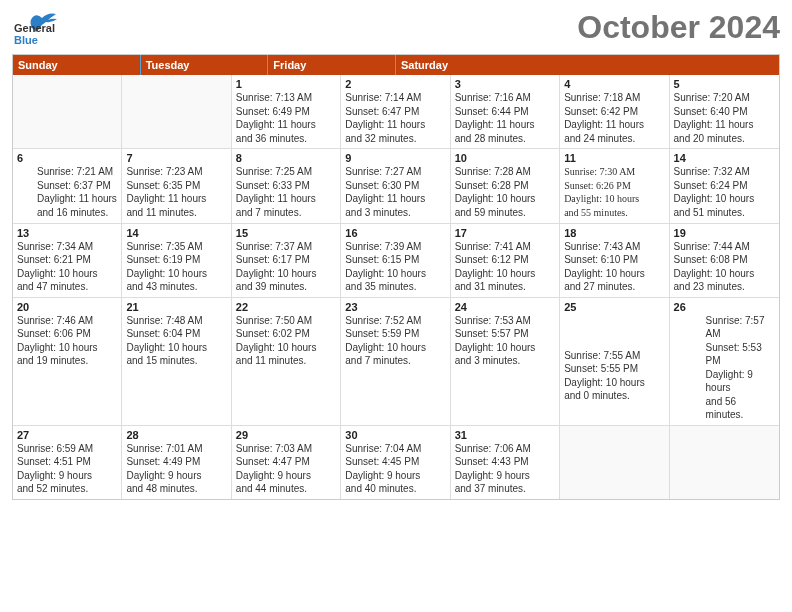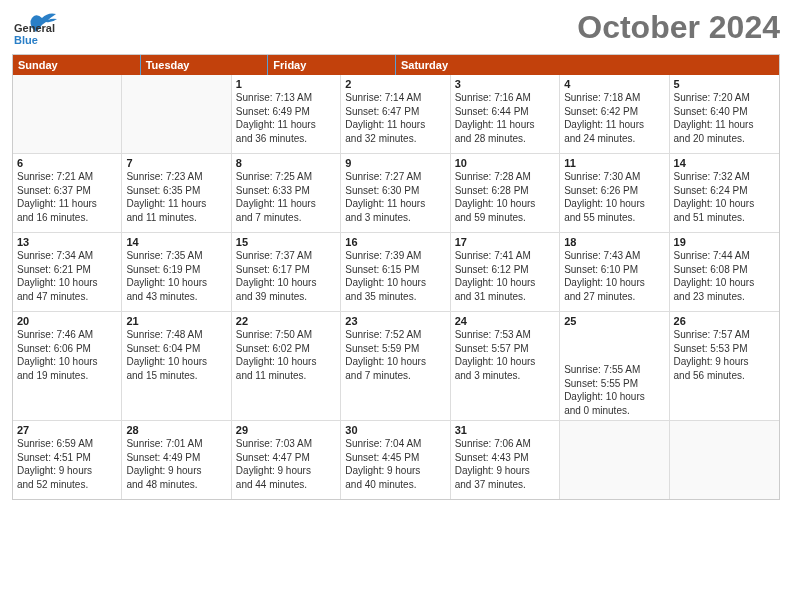--- a/index.html
+++ b/index.html
@@ -163,21 +163,21 @@
             <span class="day-num">5</span>
             <div class="cell-text" style="white-space: pre-line;">Sunrise: 7:20 AM
 Sunset: 6:40 PM
 Daylight: 11 hours
 and 20 minutes.</div>
           </div>
         </div>
         <div class="cal-row">
           <div class="cal-cell">
             <span class="day-num">6</span>
-            <div class="cell-text" style="white-space: pre-line;">Sunrise: 7:21 AM
+            <div class="cell-text" style="white-space: pre-line; margin-left: 20px;">Sunrise: 7:21 AM
 Sunset: 6:37 PM
 Daylight: 11 hours
 and 16 minutes.</div>
           </div>
           <div class="cal-cell">
             <span class="day-num">7</span>
             <div class="cell-text" style="white-space: pre-line;">Sunrise: 7:23 AM
 Sunset: 6:35 PM
 Daylight: 11 hours
 and 11 minutes.</div>
@@ -198,21 +198,21 @@
           </div>
           <div class="cal-cell">
             <span class="day-num">10</span>
             <div class="cell-text" style="white-space: pre-line;">Sunrise: 7:28 AM
 Sunset: 6:28 PM
 Daylight: 10 hours
 and 59 minutes.</div>
           </div>
           <div class="cal-cell">
             <span class="day-num">11</span>
-            <div class="cell-text" style="white-space: pre-line;">Sunrise: 7:30 AM
+            <div class="cell-text" style="white-space: pre-line; font-family: Liberation Serif, serif;">Sunrise: 7:30 AM
 Sunset: 6:26 PM
 Daylight: 10 hours
 and 55 minutes.</div>
           </div>
           <div class="cal-cell">
             <span class="day-num">14</span>
             <div class="cell-text" style="white-space: pre-line;">Sunrise: 7:32 AM
 Sunset: 6:24 PM
 Daylight: 10 hours
 and 51 minutes.</div>
@@ -307,21 +307,21 @@
           </div>
           <div class="cal-cell">
             <span class="day-num">25</span>
             <div class="cell-text" style="white-space: pre-line; margin-top: 36px;">Sunrise: 7:55 AM
 Sunset: 5:55 PM
 Daylight: 10 hours
 and 0 minutes.</div>
           </div>
           <div class="cal-cell">
             <span class="day-num">26</span>
-            <div class="cell-text" style="white-space: pre-line;">Sunrise: 7:57 AM
+            <div class="cell-text" style="white-space: pre-line; margin-left: 32px;">Sunrise: 7:57 AM
 Sunset: 5:53 PM
 Daylight: 9 hours
 and 56 minutes.</div>
           </div>
         </div>
         <div class="cal-row">
           <div class="cal-cell">
             <span class="day-num">27</span>
             <div class="cell-text" style="white-space: pre-line;">Sunrise: 6:59 AM
 Sunset: 4:51 PM

